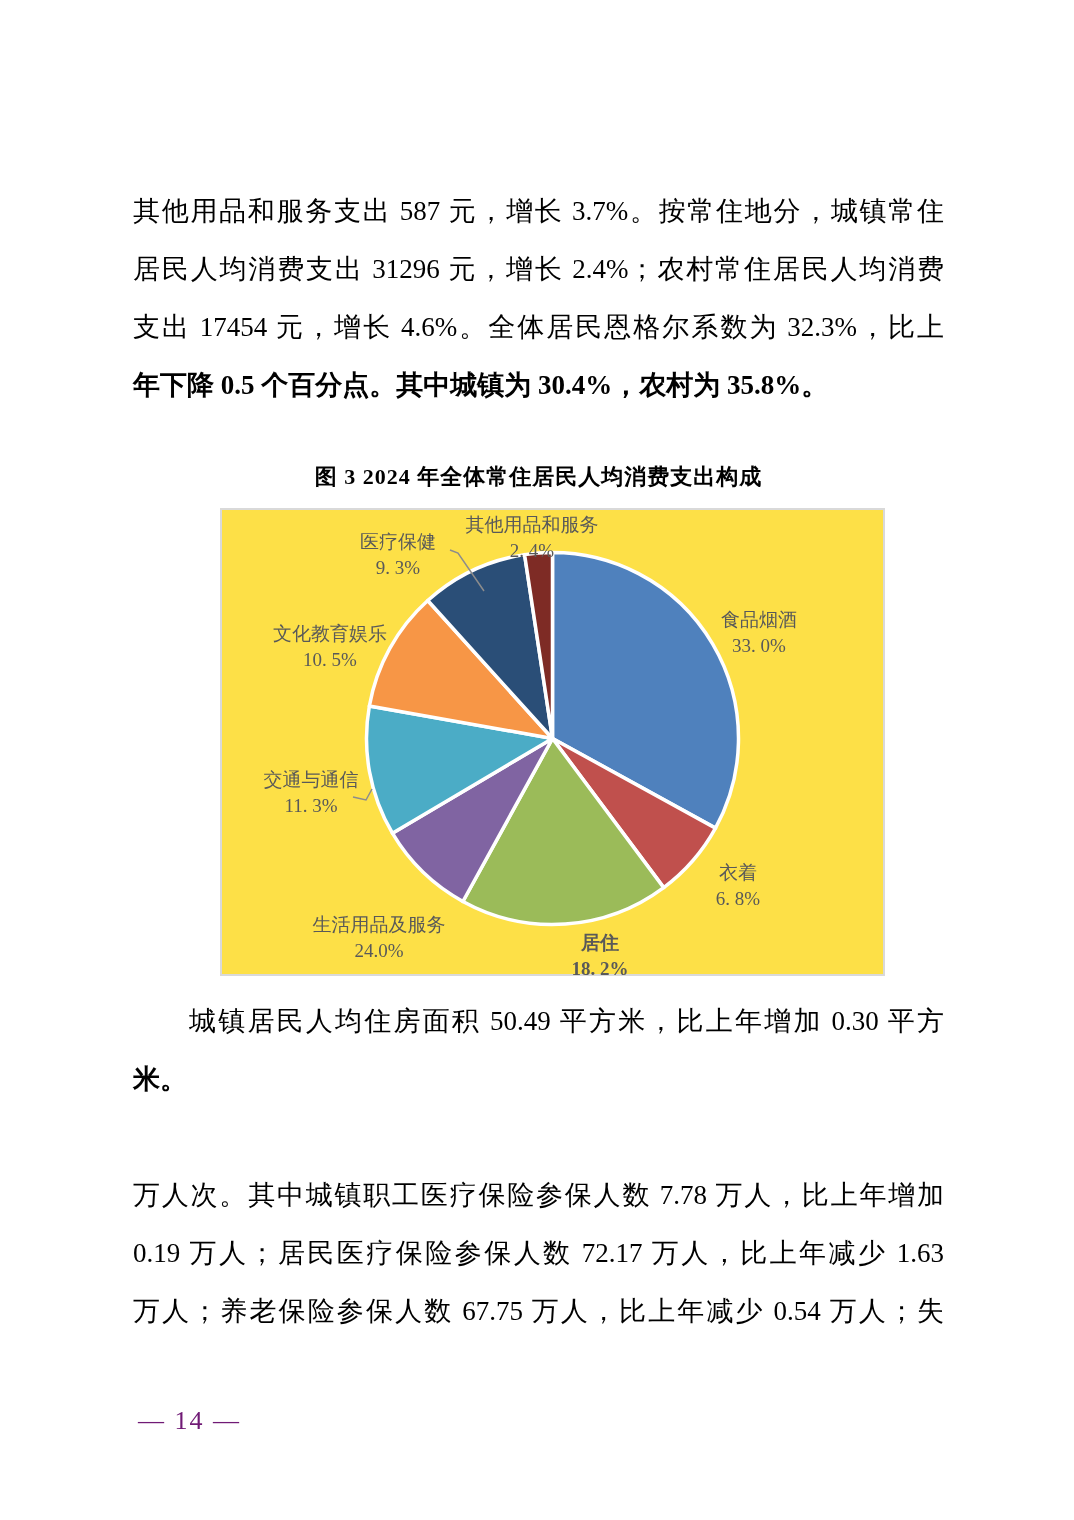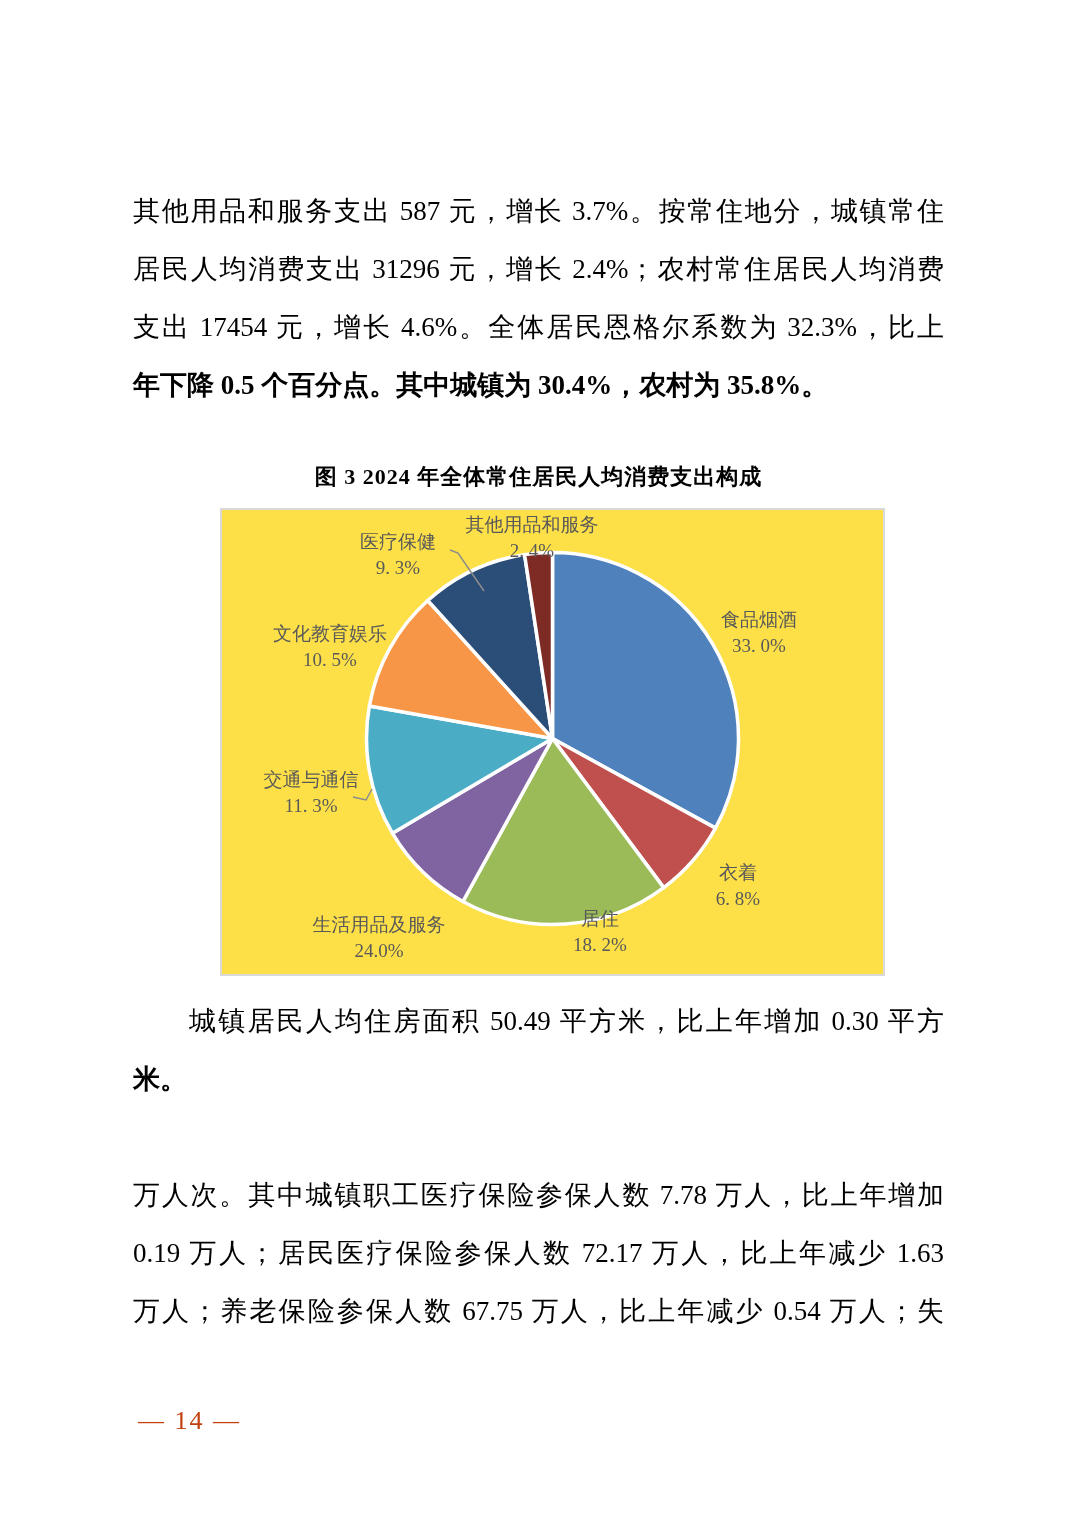--- a/index.html
+++ b/index.html
@@ -22,21 +22,21 @@
     border:2px solid #D9D9D9; box-sizing:border-box; background:#fde047;
   }
   .chart-frame svg.pie { position:absolute; left:0; top:0; width:661px; height:464px; }
   .plabel {
     position:absolute; transform:translateX(-50%); text-align:center;
     font-size:19px; line-height:26px; color:#595959; white-space:nowrap;
     font-family:"Liberation Serif","DejaVu Serif",serif;
   }
   .footer {
     position:absolute; left:138px; top:1404px; font-size:26px; line-height:34px;
-    color:#c2410c; letter-spacing:2px;
+    color:#701a75; letter-spacing:2px;
   }
 </style>
 </head>
 <body>
 
 <div class="page">
 
   <div class="para" style="top:182px;">
     <div class="tline">其他用品和服务支出 587 元，增长 3.7%。按常住地分，城镇常住</div>
     <div class="tline">居民人均消费支出 31296 元，增长 2.4%；农村常住居民人均消费</div>
@@ -75,21 +75,21 @@
       <div>10. 5%</div>
     </div>
     <div class="plabel" style="left:89px; top:257px;">
       <div>交通与通信</div>
       <div>11. 3%</div>
     </div>
     <div class="plabel" style="left:157px; top:381px;margin-top:21px;">
       <div>生活用品及服务</div>
       <div>24.0%</div>
     </div>
-    <div class="plabel" style="left:378px; top:396px;">
+    <div class="plabel" style="left:378px; top:420px;font-weight:bold;">
       <div>居住</div>
       <div>18. 2%</div>
     </div>
     <div class="plabel" style="left:516px; top:350px;">
       <div>衣着</div>
       <div>6. 8%</div>
     </div>
     <div class="plabel" style="left:537px; top:97px;">
       <div>食品烟酒</div>
       <div>33. 0%</div>

